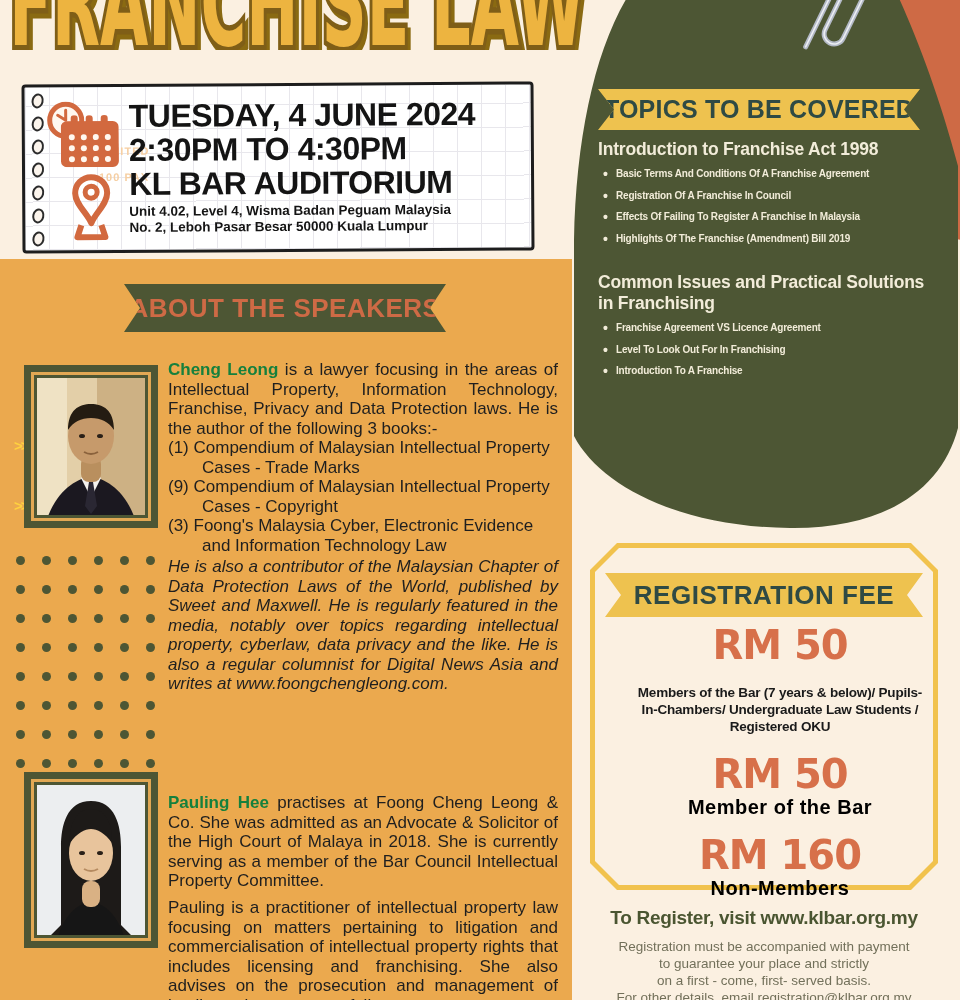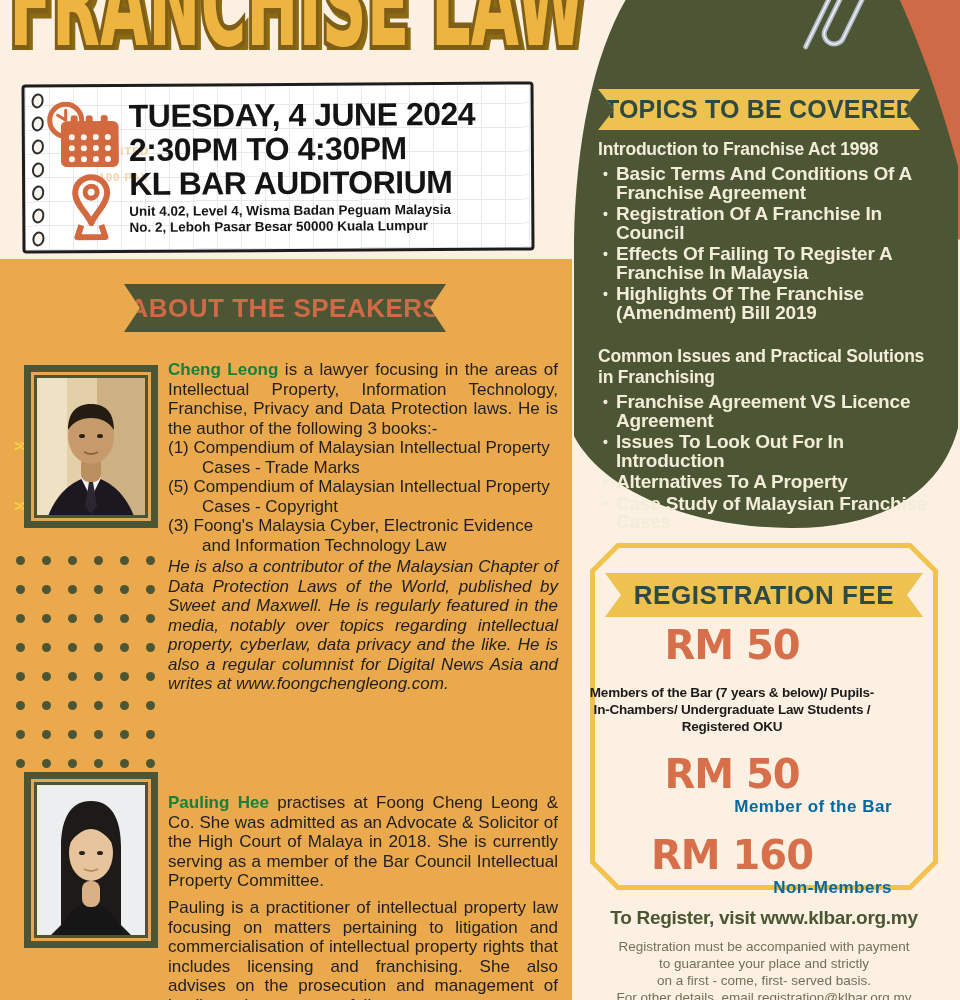--- a/index.html
+++ b/index.html
@@ -55,21 +55,21 @@
     color:#2F4A44;font-size:25px;letter-spacing:0.2px;}
   #speakers-ribbon{left:124px;top:284px;width:322px;height:48px;background:#4D5634;
     color:#CE6A45;font-size:26px;letter-spacing:0.5px;}
   #reg-ribbon{left:605px;top:573px;width:318px;height:44px;background:#EEC24F;
     color:#2F4A44;font-size:26px;letter-spacing:0.5px;z-index:5;}
 
   
   #topics{left:598px;top:139px;width:340px;color:#F2ECD9;}
   .topic-heading{font-size:17.5px;font-weight:bold;line-height:21px;letter-spacing:-0.2px;margin-bottom:5px;}
   .topic-list{margin:0 0 24px 0;padding:0 0 0 18px;list-style:none;}
-  .topic-list li{font-size:19px;font-weight:bold;line-height:18.5px;margin-bottom:3px;position:relative;letter-spacing:-0.2px;}
+  .topic-list li{font-size:10px;font-weight:bold;line-height:18.5px;margin-bottom:3px;position:relative;letter-spacing:-0.2px;}
   .topic-list li::before{content:"•";position:absolute;left:-13px;top:0;font-size:14px;}
 
   
   #orange-panel{left:0;top:259px;width:572px;height:741px;background:#EBA94E;}
   .chevrons{color:#FFD23F;font-weight:bold;font-size:15px;letter-spacing:-2px;}
   #chevrons-1{left:14px;top:437px;}
   #chevrons-2{left:14px;top:497px;}
 
   .photo-frame{
     border:7px solid #4D5634;background:#E2A854;padding:3px;box-sizing:border-box;
@@ -88,24 +88,24 @@
   #bio-2-more{left:168px;top:898px;}
 
   #dots-grid{left:16px;top:556px;width:140px;}
   .dot{position:absolute;width:9px;height:9px;border-radius:50%;background:#4D5634;}
 
   
   #reg-box{left:590px;top:543px;width:348px;height:347px;background:#F1C24D;
     clip-path:polygon(27px 0,calc(100% - 27px) 0,100% 27px,100% calc(100% - 27px),calc(100% - 27px) 100%,27px 100%,0 calc(100% - 27px),0 27px);}
   #reg-box-inner{position:absolute;left:5px;top:5px;right:5px;bottom:5px;background:#FBF0E1;
     clip-path:polygon(24px 0,calc(100% - 24px) 0,100% 24px,100% calc(100% - 24px),calc(100% - 24px) 100%,24px 100%,0 calc(100% - 24px),0 24px);}
-  #fees{left:572px;top:622px;width:320px;text-align:center;}
+  #fees{left:620px;top:622px;width:320px;text-align:center;}
   .fee-price{font-family:"DejaVu Sans", sans-serif;font-size:40px;line-height:46px;font-weight:bold;color:#D7704A;letter-spacing:-1px;}
   .fee-desc-sm{font-size:13.5px;font-weight:bold;color:#1a1a1a;line-height:17px;letter-spacing:-0.2px;width:300px;margin:16px auto;}
-  .fee-desc-lg{font-size:17px;font-weight:bold;color:#0369a1;line-height:20px;letter-spacing:0.5px;text-align:right;}
+  .fee-desc-lg{font-size:20px;font-weight:bold;color:#000000;line-height:20px;letter-spacing:0.5px;}
   .fee+.fee{margin-top:15px;}
 
   #register{left:594px;top:905px;width:340px;text-align:center;}
   #register-heading{font-size:19px;font-weight:bold;color:#4A5531;letter-spacing:-0.3px;white-space:nowrap;line-height:26px;}
   #register-notes{margin-top:7px;font-size:13.5px;color:#72705A;line-height:17px;}
 </style>
 </head>
 <body>
 
 <div id="canvas">
@@ -193,23 +193,22 @@
     <div class="topic-heading">Introduction to Franchise Act 1998</div>
     <ul class="topic-list">
       <li>Basic Terms And Conditions Of A Franchise Agreement</li>
       <li>Registration Of A Franchise In Council</li>
       <li>Effects Of Failing To Register A Franchise In Malaysia</li>
       <li>Highlights Of The Franchise (Amendment) Bill 2019</li>
     </ul>
     <div class="topic-heading">Common Issues and Practical Solutions in Franchising</div>
     <ul class="topic-list">
       <li>Franchise Agreement VS Licence Agreement</li>
-      <li>Issues To Look Out For In Introduction</li>
-      <li>Alternatives To A Property</li>
-      <li>Case Study of Malaysian Franchise Cases</li>
+      <li>Level To Look Out For In Franchising</li>
+      <li>Introduction To A Franchise</li>
     </ul>
   </div>
 
   <div id="orange-panel" class="abs"></div>
 
   <div id="speakers-ribbon" class="abs ribbon">
     <span>ABOUT THE SPEAKERS</span>
   </div>
 
   <div id="chevrons-1" class="abs chevrons">&gt;&gt;</div>
@@ -234,21 +233,21 @@
       </svg>
     </div>
   </div>
 
   <div id="bio-1" class="abs bio">
     <b>Cheng Leong</b>
     <span>is a lawyer focusing in the areas of Intellectual Property, Information Technology, Franchise, Privacy and Data Protection laws. He is the author of the following 3 books:-</span>
   </div>
   <div id="bio-books" class="abs">
     <div class="book">(1) Compendium of Malaysian Intellectual Property Cases - Trade Marks</div>
-    <div class="book">(5) Compendium of Malaysian Intellectual Property Cases - Copyright</div>
+    <div class="book">(9) Compendium of Malaysian Intellectual Property Cases - Copyright</div>
     <div class="book">(3) Foong's Malaysia Cyber, Electronic Evidence and Information Technology Law</div>
   </div>
   <div id="bio-1-more" class="abs bio">He is also a contributor of the Malaysian Chapter of Data Protection Laws of the World, published by Sweet and Maxwell. He is regularly featured in the media, notably over topics regarding intellectual property, cyberlaw, data privacy and the like. He is also a regular columnist for Digital News Asia and writes at www.foongchengleong.com.</div>
 
   <div id="dots-grid" class="abs">
       <div class="dot" style="left: 0px; top: 0px;"></div>
       <div class="dot" style="left: 26px; top: 0px;"></div>
       <div class="dot" style="left: 52px; top: 0px;"></div>
       <div class="dot" style="left: 78px; top: 0px;"></div>
       <div class="dot" style="left: 104px; top: 0px;"></div>

